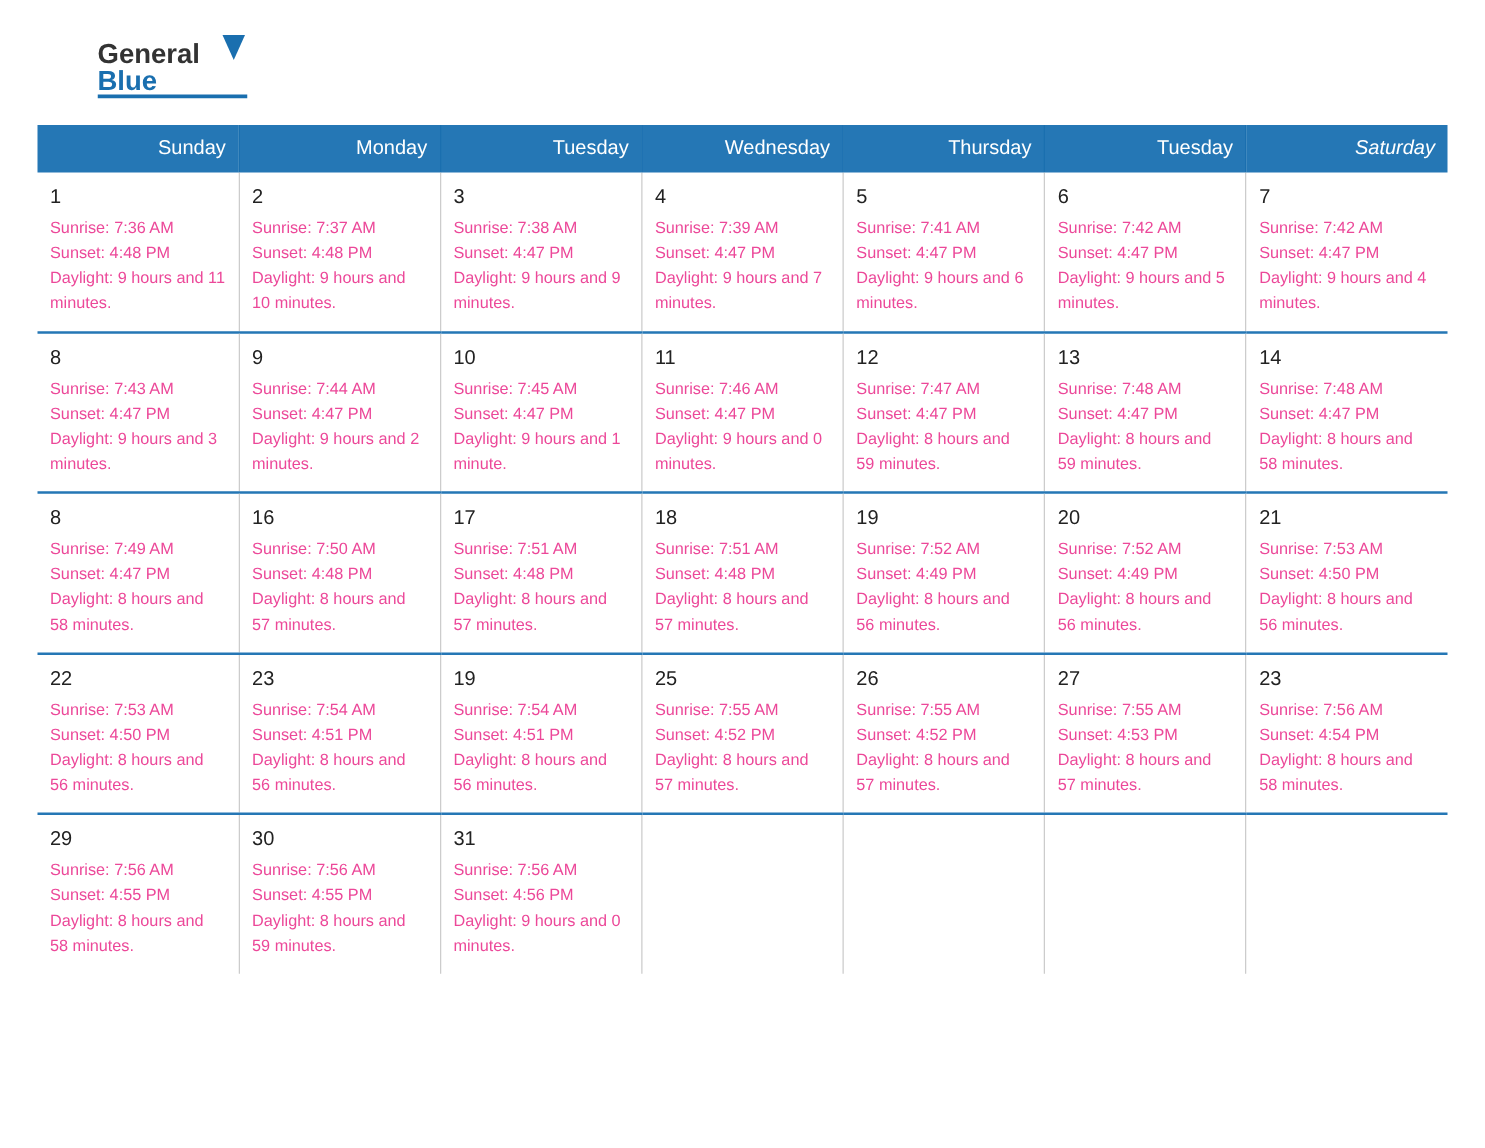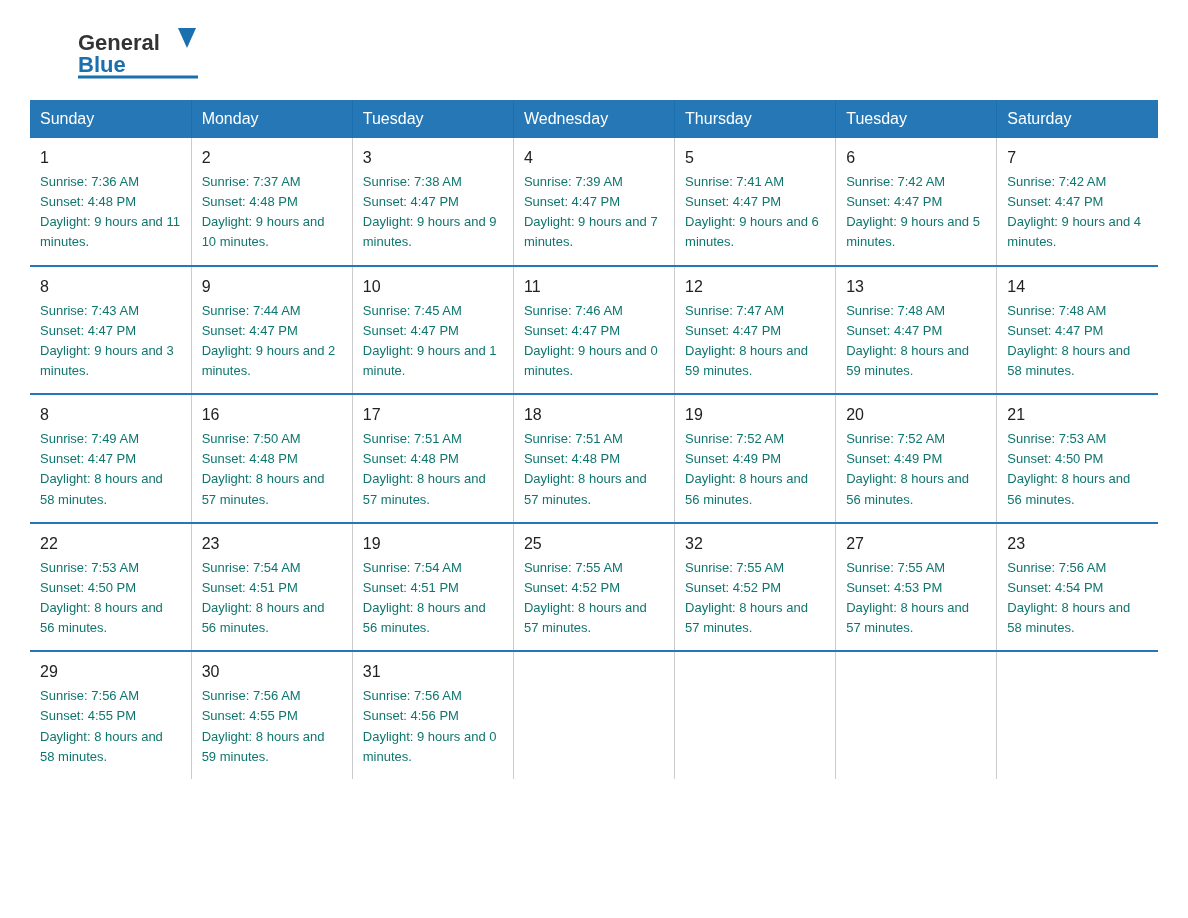--- a/index.html
+++ b/index.html
@@ -37,28 +37,29 @@
       margin-top: 4px;
     }
     table {
       width: 100%;
       border-collapse: collapse;
       font-size: 13.5px;
     }
     thead tr th {
       background-color: #2577b5;
       color: #ffffff;
-      text-align: left;
+      text-align: right;
       padding: 10px 10px;
       font-size: 16px;
       font-weight: normal;
       border-right: 1px solid #1a6faf;
     }
     thead tr th:last-child {
       border-right: none;
+      font-style: italic;
     }
     tbody tr td {
       vertical-align: top;
       padding: 8px 10px 12px 10px;
       border-right: 1px solid #ccc;
       border-bottom: 2px solid #2577b5;
       width: calc(100% / 7);
       color: #333;
       line-height: 1.5;
     }
@@ -67,21 +68,21 @@
     }
     .day-num {
       font-size: 16px;
       font-weight: normal;
       display: block;
       margin-bottom: 2px;
       color: #222;
     }
     .day-info {
       font-size: 13px;
-      color: #0f766e;
+      color: #ec4899;
       line-height: 1.55;
     }
     tbody tr:last-child td {
       border-bottom: none;
     }
     .logo-wrapper {
       display: flex;
       align-items: center;
       gap: 0;
       margin-left: 48px;
@@ -226,21 +227,21 @@
         </td>
         <td>
           <span class="day-num">19</span>
           <div class="day-info">Sunrise: 7:54 AM<br>Sunset: 4:51 PM<br>Daylight: 8 hours and 56 minutes.</div>
         </td>
         <td>
           <span class="day-num">25</span>
           <div class="day-info">Sunrise: 7:55 AM<br>Sunset: 4:52 PM<br>Daylight: 8 hours and 57 minutes.</div>
         </td>
         <td>
-          <span class="day-num">32</span>
+          <span class="day-num">26</span>
           <div class="day-info">Sunrise: 7:55 AM<br>Sunset: 4:52 PM<br>Daylight: 8 hours and 57 minutes.</div>
         </td>
         <td>
           <span class="day-num">27</span>
           <div class="day-info">Sunrise: 7:55 AM<br>Sunset: 4:53 PM<br>Daylight: 8 hours and 57 minutes.</div>
         </td>
         <td>
           <span class="day-num">23</span>
           <div class="day-info">Sunrise: 7:56 AM<br>Sunset: 4:54 PM<br>Daylight: 8 hours and 58 minutes.</div>
         </td>

